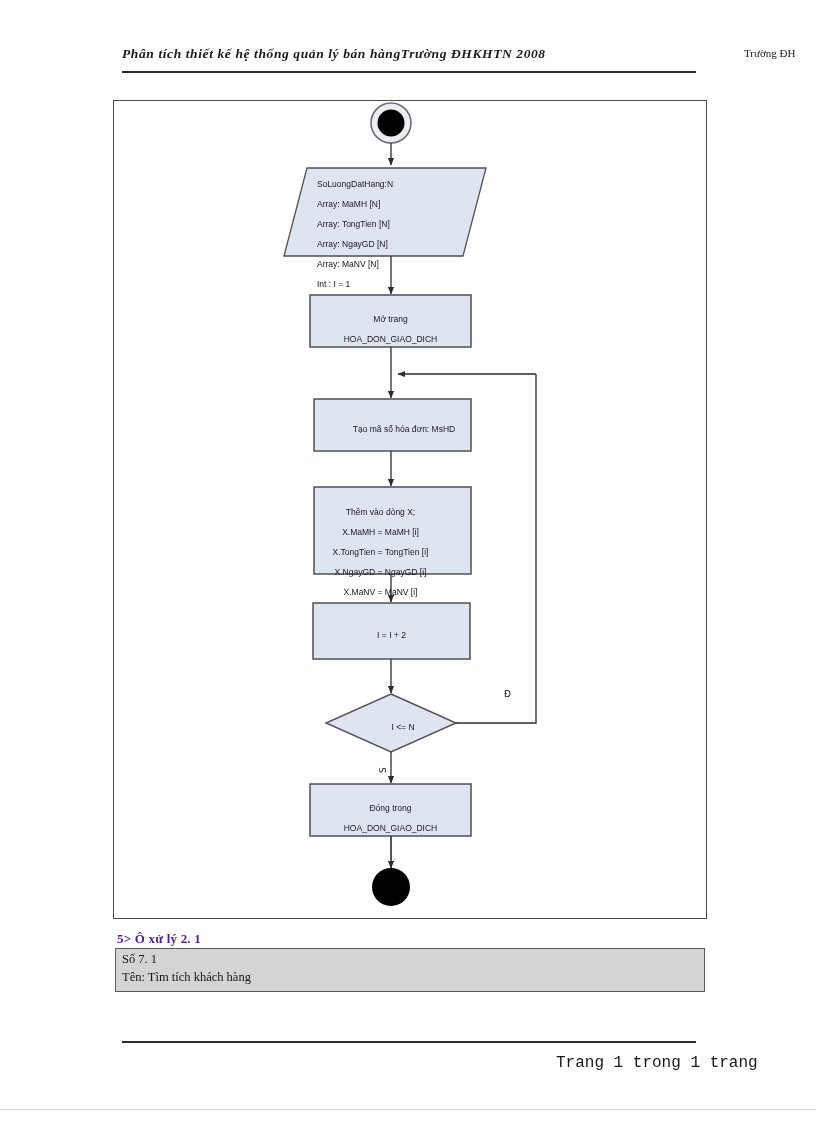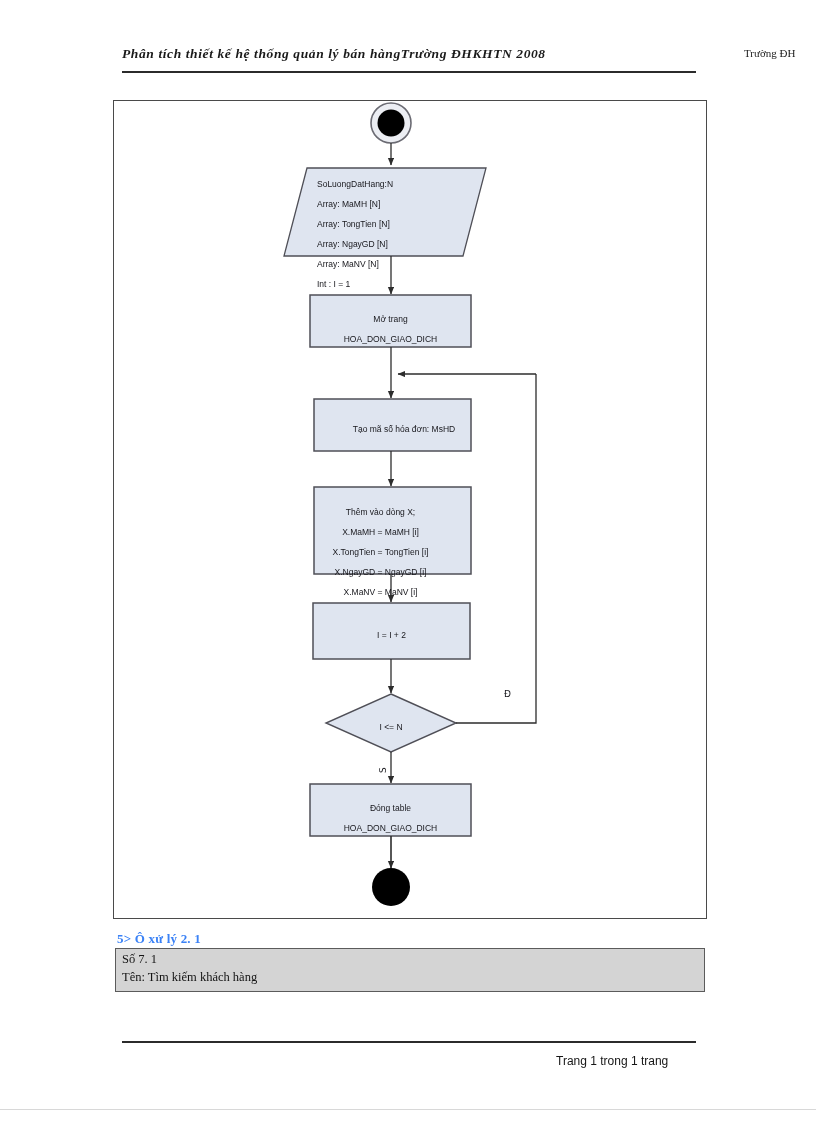--- a/index.html
+++ b/index.html
@@ -104,21 +104,21 @@
   }
 
   
   .section-heading {
     position: absolute;
     left: 117px;
     top: 931px;
     font-family: "Liberation Serif", serif;
     font-size: 13px;
     font-weight: bold;
-    color: #3b82f6;
+    color: #4c1d95;
     letter-spacing: 0.2px;
     white-space: nowrap;
   }
   .info-table {
     position: absolute;
     left: 115px;
     top: 948px;
     width: 588px;
     height: 42px;
     border: 1px solid #5b5b5b;
@@ -141,22 +141,22 @@
     left: 122px;
     top: 1041px;
     width: 574px;
     height: 2px;
     background: #2b2b2b;
   }
   .footer-text {
     position: absolute;
     left: 556px;
     top: 1054px;
-    font-family: Liberation Sans, sans-serif;
-    font-size: 12px;
+    font-family: Liberation Mono, monospace;
+    font-size: 16px;
     color: #161616;
     white-space: nowrap;
   }
   .page-bottom-rule {
     position: absolute;
     left: 0;
     top: 1109px;
     width: 816px;
     height: 1px;
     background: #d8d8d8;
@@ -236,36 +236,36 @@
       <div class="node-label" style="left:200px; top:318px; width:180px;">Tạo mã số hóa đơn: MsHD</div>
 
       <div class="node-label" style="left:188px; top:401px; width:157px;">Thêm vào dòng X;
 X.MaMH = MaMH [i]
 X.TongTien = TongTien [i]
 X.NgayGD = NgayGD [i]
 X.MaNV = MaNV [i]</div>
 
       <div class="node-label" style="left:199px; top:524px; width:157px;">I = I + 2</div>
 
-      <div class="node-label" style="left:232px; top:616px; width:90px;">I &lt;= N</div>
-
-      <div class="node-label" style="left:196px; top:697px; width:161px;">Đóng table
+      <div class="node-label" style="left:244px; top:616px; width:90px;">I &lt;= N</div>
+
+      <div class="node-label" style="left:196px; top:697px; width:161px;">Đóng trong
 HOA_DON_GIAO_DICH</div>
 
       <div class="branch-label" style="left:390px; top:588px;">Đ</div>
 
       <div class="branch-label rot" style="left:264px; top:672px;">S</div>
 
     </div>
   </div>
 
   <div class="section-heading">5&gt; Ô xử lý 2. 1</div>
 
   <div class="info-table">
     <div class="info-row r1">Số 7. 1</div>
-    <div class="info-row r2">Tên: Tìm kiếm khách hàng</div>
+    <div class="info-row r2">Tên: Tìm tích khách hàng</div>
   </div>
 
   <div class="footer-rule"></div>
   <div class="footer-text">Trang  1 trong  1 trang</div>
   <div class="page-bottom-rule"></div>
 
 </div>
 
 </body></html>

